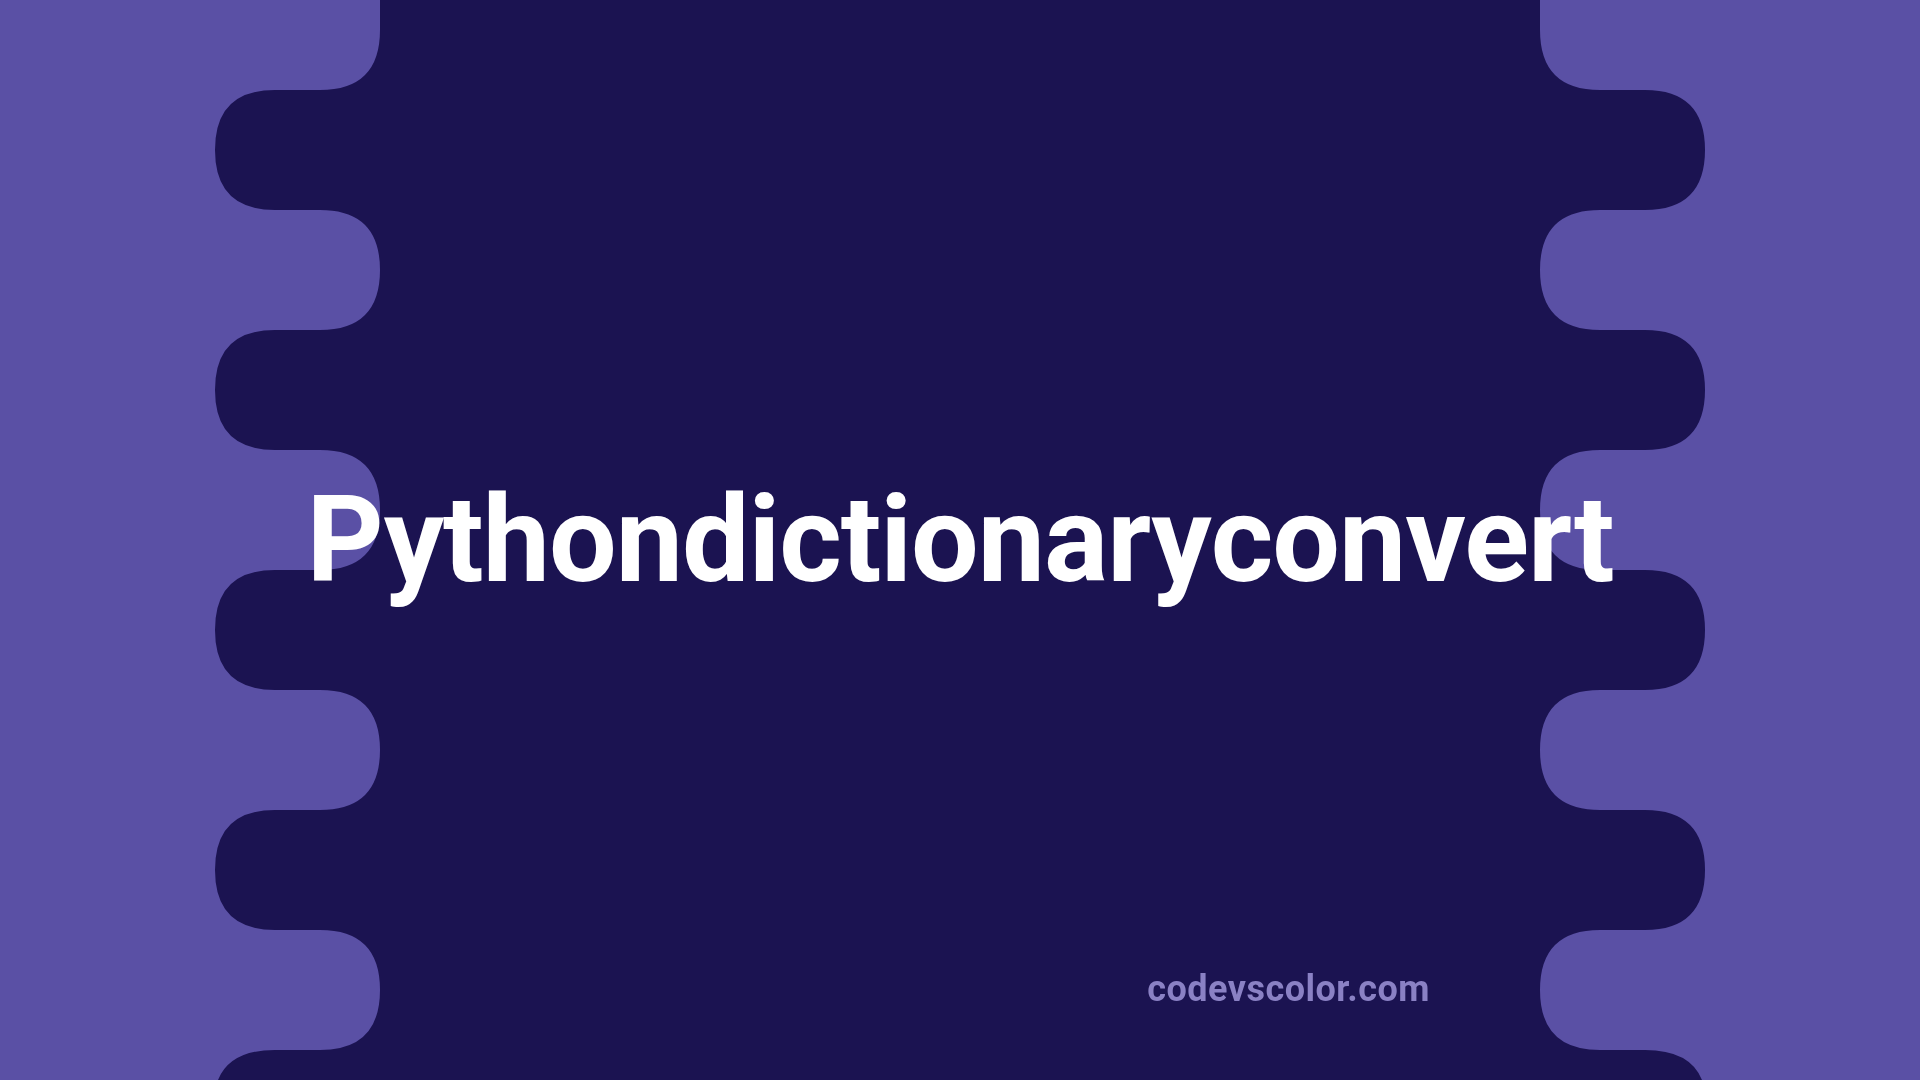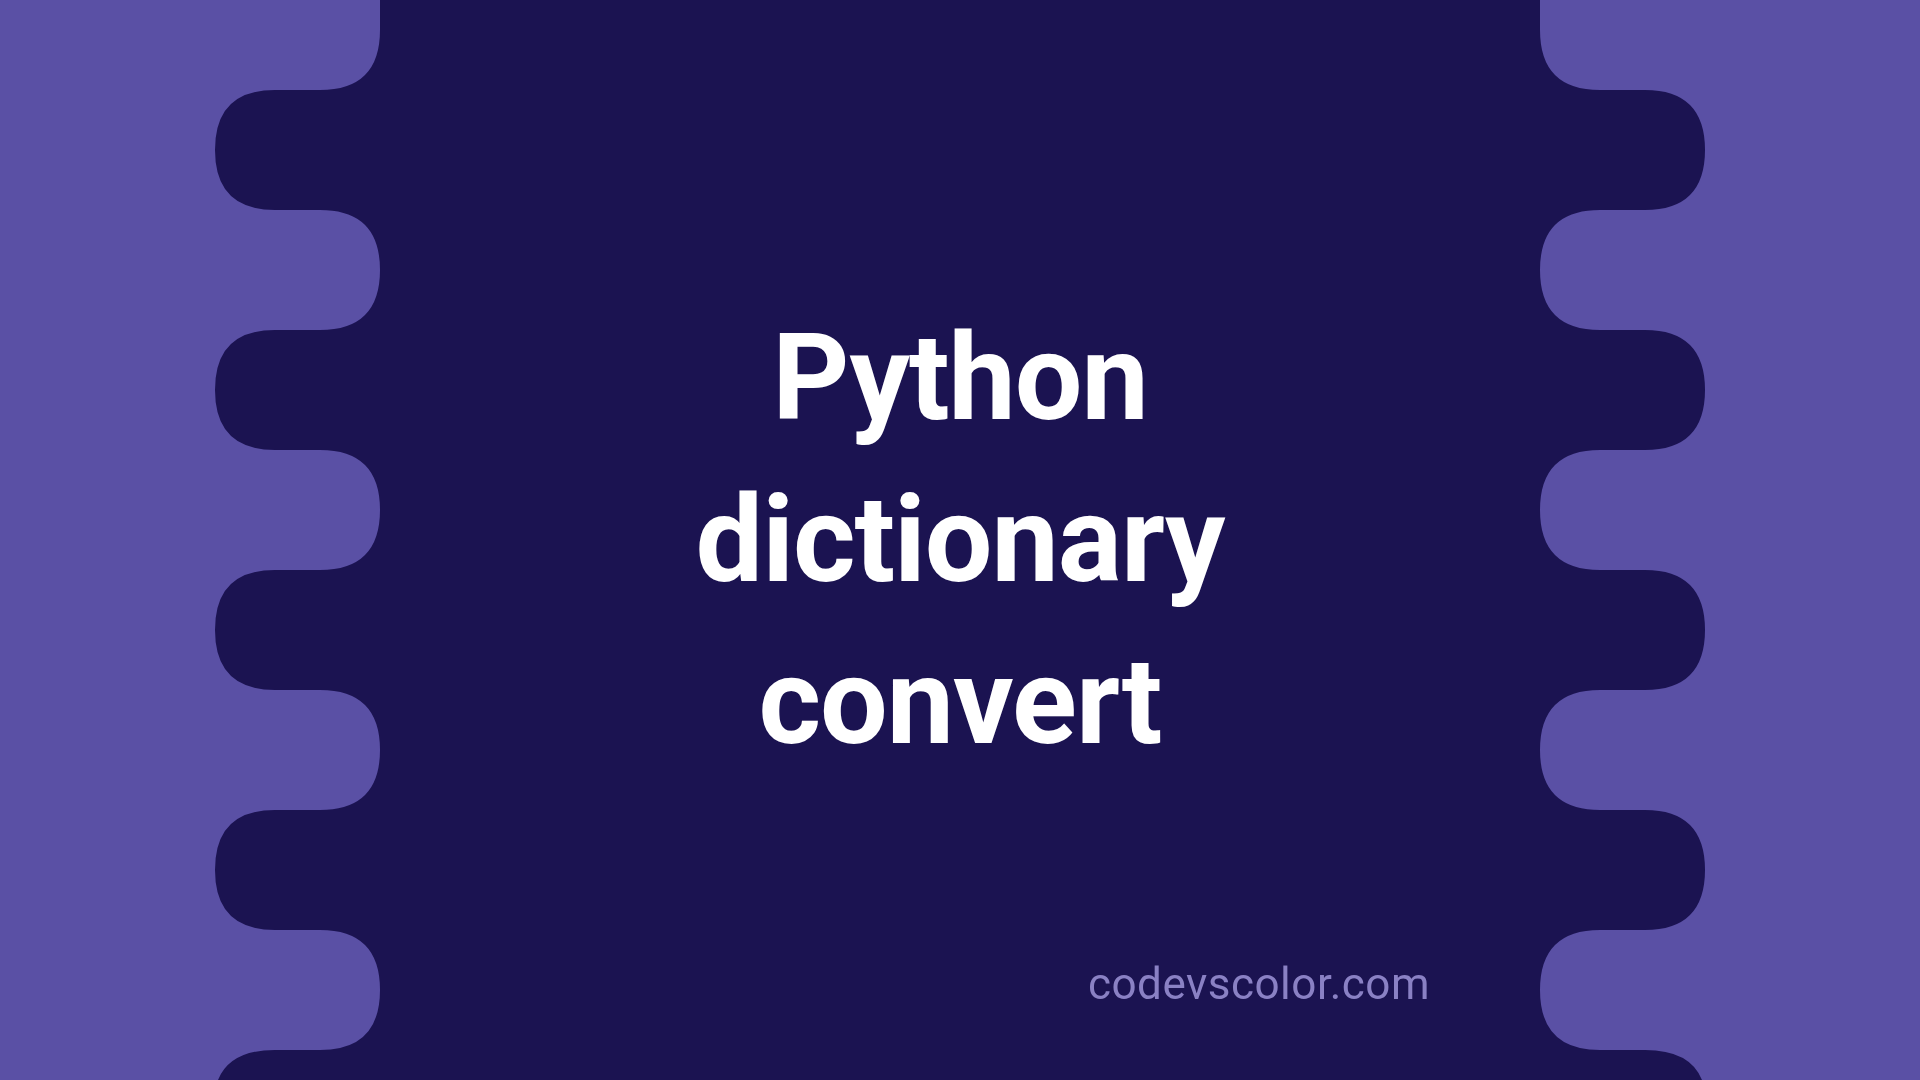--- a/index.html
+++ b/index.html
@@ -12,37 +12,36 @@
   .blob {
     position: absolute;
     top: 0; left: 0;
     width: 1920px; height: 1080px;
   }
   .title {
     position: absolute;
     top: 0; left: 0;
     width: 1920px; height: 1080px;
     display: flex;
-    flex-direction: column;
     align-items: center;
     justify-content: center;
     color: #ffffff;
     font-size: 120px;
     font-weight: 700;
     line-height: 1.35;
     text-align: center;
     letter-spacing: -1px;
   }
   .credit {
     position: absolute;
     right: 490px;
     bottom: 70px;
     color: #8a81c4;
-    font-size: 44px;
-    font-weight: 400;
+    font-size: 36px;
+    font-weight: 700;
     letter-spacing: 0.5px;
   }
 </style>
 </head>
 <body>
 
 <svg class="blob" viewBox="0 0 1920 1080" preserveAspectRatio="none">
   <path fill="#1b1351" d="
     M 380 0
     L 380 30

